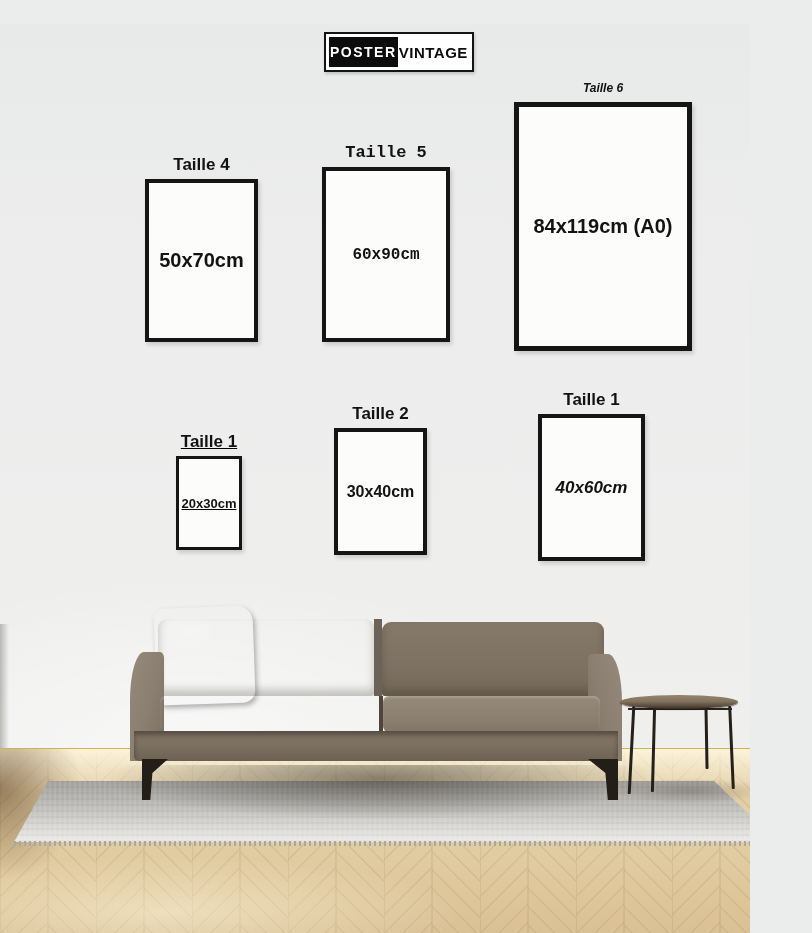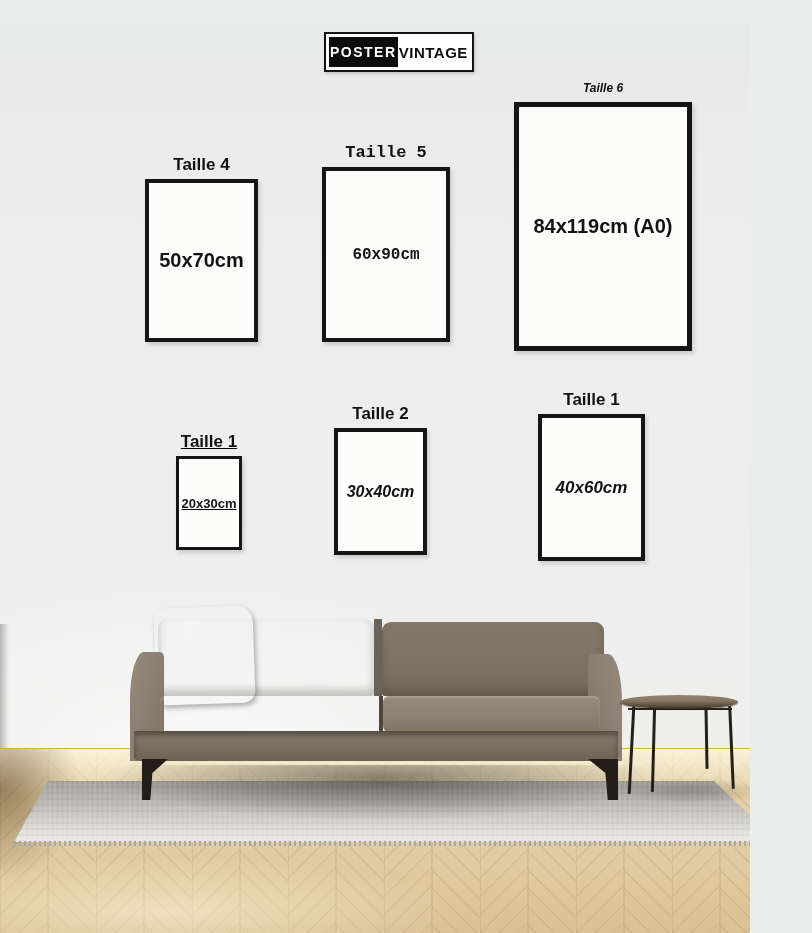--- a/index.html
+++ b/index.html
@@ -29,21 +29,21 @@
   .card .lbl{font-weight:bold;font-size:17px;height:20px;line-height:20px;
     margin-bottom:4px;color:#121212;white-space:nowrap;}
   .card .frame{box-sizing:border-box;width:100%;background:#fcfcfb;
     border:4px solid #151515;display:flex;align-items:center;justify-content:center;
     box-shadow:2px 3px 4px rgba(0,0,0,.15);}
   .card .dim{font-weight:bold;color:#131313;white-space:nowrap;}
   .c-t4{left:145px;top:131px;width:113px;} .c-t4 .frame{height:163px;justify-content:center;} .c-t4 .dim{font-size:20px;}
   .c-t5{left:322px;top:119px;width:128px;font-family:Liberation Mono, monospace;} .c-t5 .frame{height:175px;} .c-t5 .dim{font-size:16px;}
   .c-t6{left:514px;top:54px;width:178px;}  .c-t6 .frame{height:249px;border-width:5px;} .c-t6 .dim{font-size:20px;} .c-t6 .lbl{font-size:12px;font-style:italic;}
   .c-t1{left:176px;top:408px;width:66px;text-decoration:underline;}  .c-t1 .frame{height:94px;border-width:3px;}  .c-t1 .dim{font-size:13px;}
-  .c-t2{left:334px;top:380px;width:93px;}  .c-t2 .frame{height:127px;font-style:italic;} .c-t2 .dim{font-size:16px;}
+  .c-t2{left:334px;top:380px;width:93px;}  .c-t2 .frame{height:127px;} .c-t2 .dim{font-size:16px;}
   .c-t3{left:538px;top:366px;width:107px;} .c-t3 .frame{height:147px;font-style:italic;} .c-t3 .dim{font-size:17px;}
 
   
   .floor{left:0;top:724px;width:812px;height:209px;border-top:1px solid rgba(120,100,75,.35);}
   .floor svg{position:absolute;left:0;top:0;}
   .f-light{left:0;top:0;width:812px;height:46px;
     background:linear-gradient(180deg,rgba(255,250,229,.85),rgba(255,250,229,0));}
   .f-dark-left{left:0;top:0;width:80px;height:130px;
     background:radial-gradient(ellipse at 0% 30%,rgba(74,45,18,.5),rgba(74,45,18,0) 72%);}
   .f-warm{left:0;bottom:0;width:812px;height:130px;

